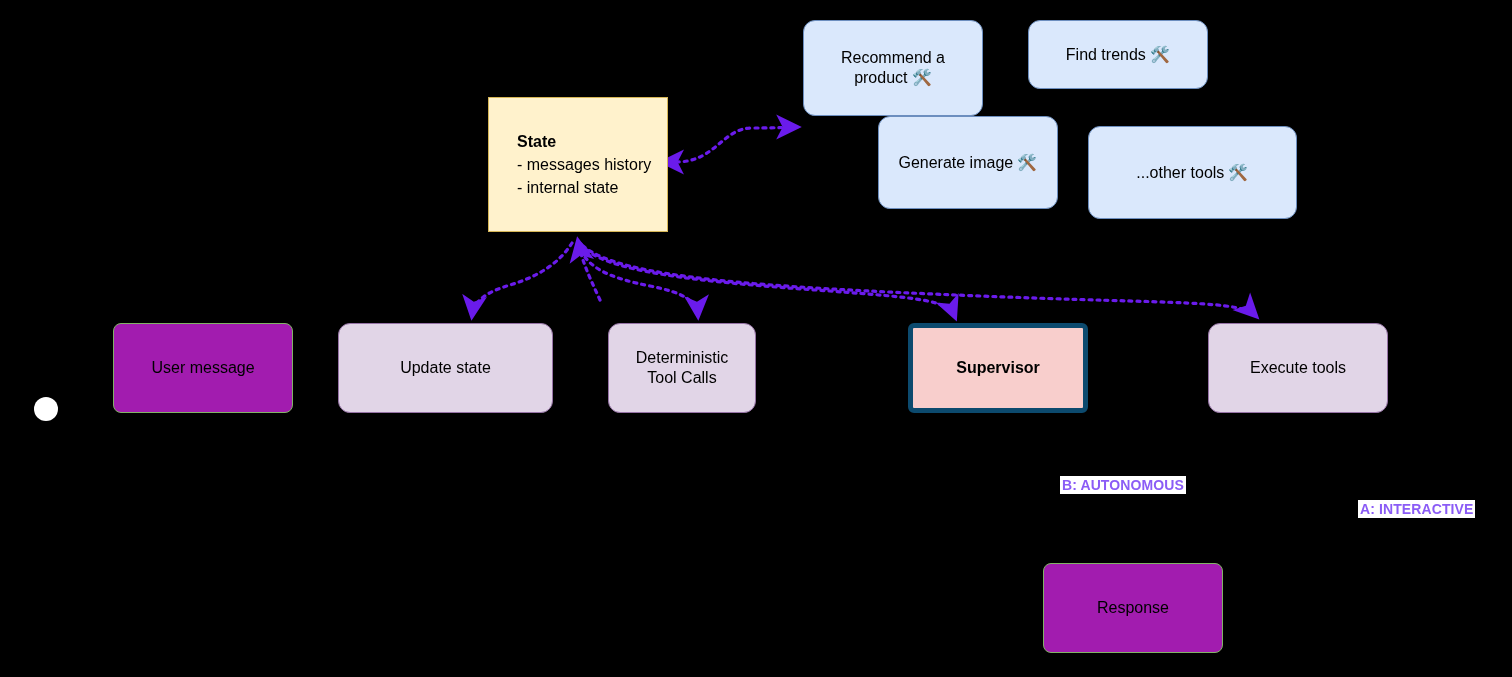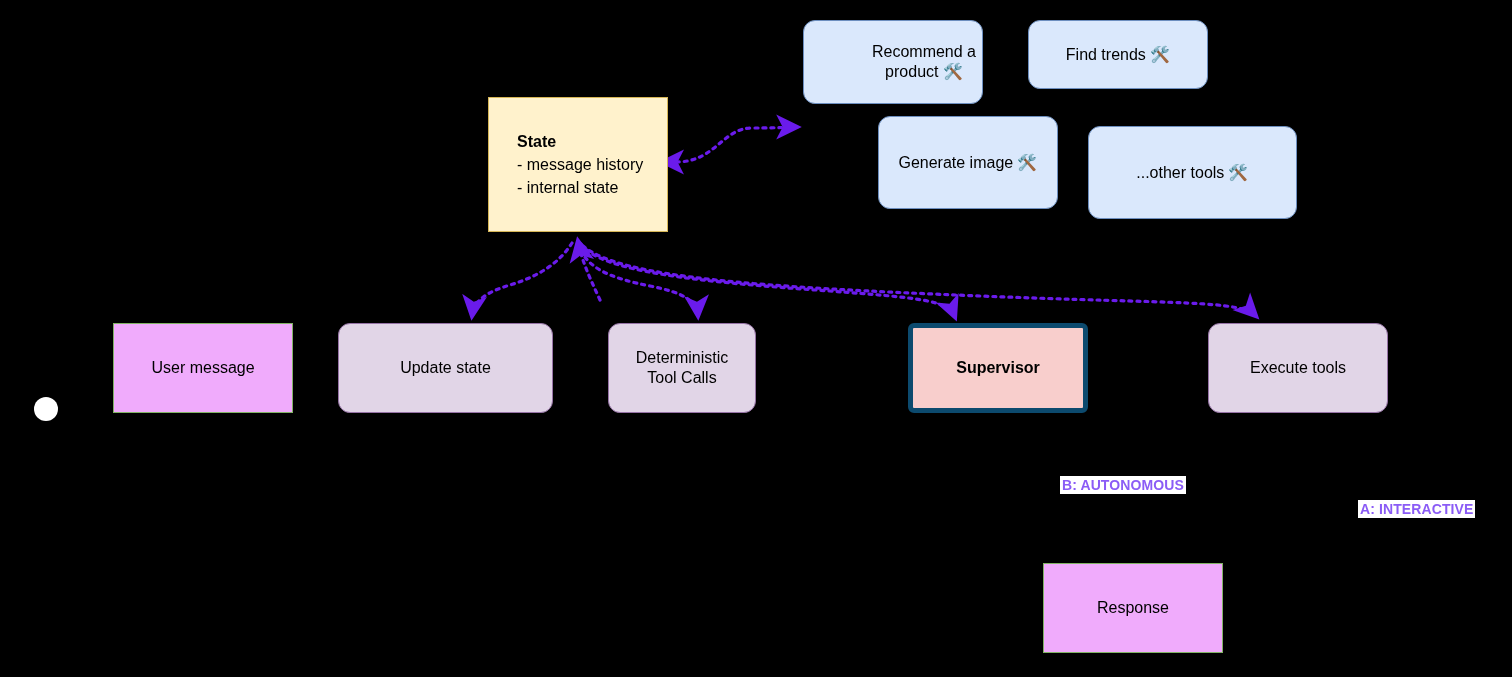--- a/index.html
+++ b/index.html
@@ -38,23 +38,23 @@
   }
 
   .node-text {
     display: block;
     padding: 0 6px;
     white-space: pre-line;
   }
 
   
   .shape-green {
-    background: #f0abfc;
+    background: #a21caf;
     border: 1px solid #82b366;
-    border-radius: 0;
+    border-radius: 8px;
   }
   .shape-blue {
     background: #dae8fc;
     border: 1px solid #6c8ebf;
     border-radius: 12px;
   }
   .shape-yellow {
     background: #fff2cc;
     border: 1px solid #d6b656;
     border-radius: 0;
@@ -140,41 +140,41 @@
     <path d="M 581,244 C 600,272 700,282 830,291 C 920,298 948,300 955,317" marker-end="url(#arrowEnd)"></path>
 
     <path d="M 583,246 C 620,278 760,287 980,296 C 1180,304 1240,300 1256,316" marker-end="url(#arrowEnd)"></path>
 
     <path d="M 600,300 C 590,278 582,262 578,241" marker-end="url(#arrowEnd)"></path>
   </g>
 </svg>
 
 <div class="dot-marker" style="left:34px; top:397px; width:24px; height:24px;"></div>
 
-<div class="node shape-blue" id="tool-0" style="left:803px; top:20px; width:180px; height:84px;justify-content:flex-end;">
+<div class="node shape-blue" id="tool-0" style="left:803px; top:20px; width:180px; height:96px;">
   <span class="node-text">Recommend a
 product 🛠️</span>
 </div>
 
 <div class="node shape-blue" id="tool-1" style="left:1028px; top:20px; width:180px; height:69px;">
   <span class="node-text">Find trends 🛠️</span>
 </div>
 
 <div class="node shape-blue" id="tool-2" style="left:878px; top:116px; width:180px; height:93px;">
   <span class="node-text">Generate image 🛠️</span>
 </div>
 
 <div class="node shape-blue" id="tool-3" style="left:1088px; top:126px; width:209px; height:93px;">
   <span class="node-text">...other tools 🛠️</span>
 </div>
 
 <div class="node shape-yellow" id="node-state" style="left:488px; top:97px; width:180px; height:135px;">
   <div class="state-body">
     <span class="state-title">State</span>
-    <span class="state-line">- message history</span>
+    <span class="state-line">- messages history</span>
     <span class="state-line">- internal state</span>
   </div>
 </div>
 
 <div class="node shape-green" id="pipe-0" style="left:113px; top:323px; width:180px; height:90px;">
   <span class="node-text">User message</span>
 </div>
 
 <div class="node shape-purple" id="pipe-1" style="left:338px; top:323px; width:215px; height:90px;">
   <span class="node-text">Update state</span>

